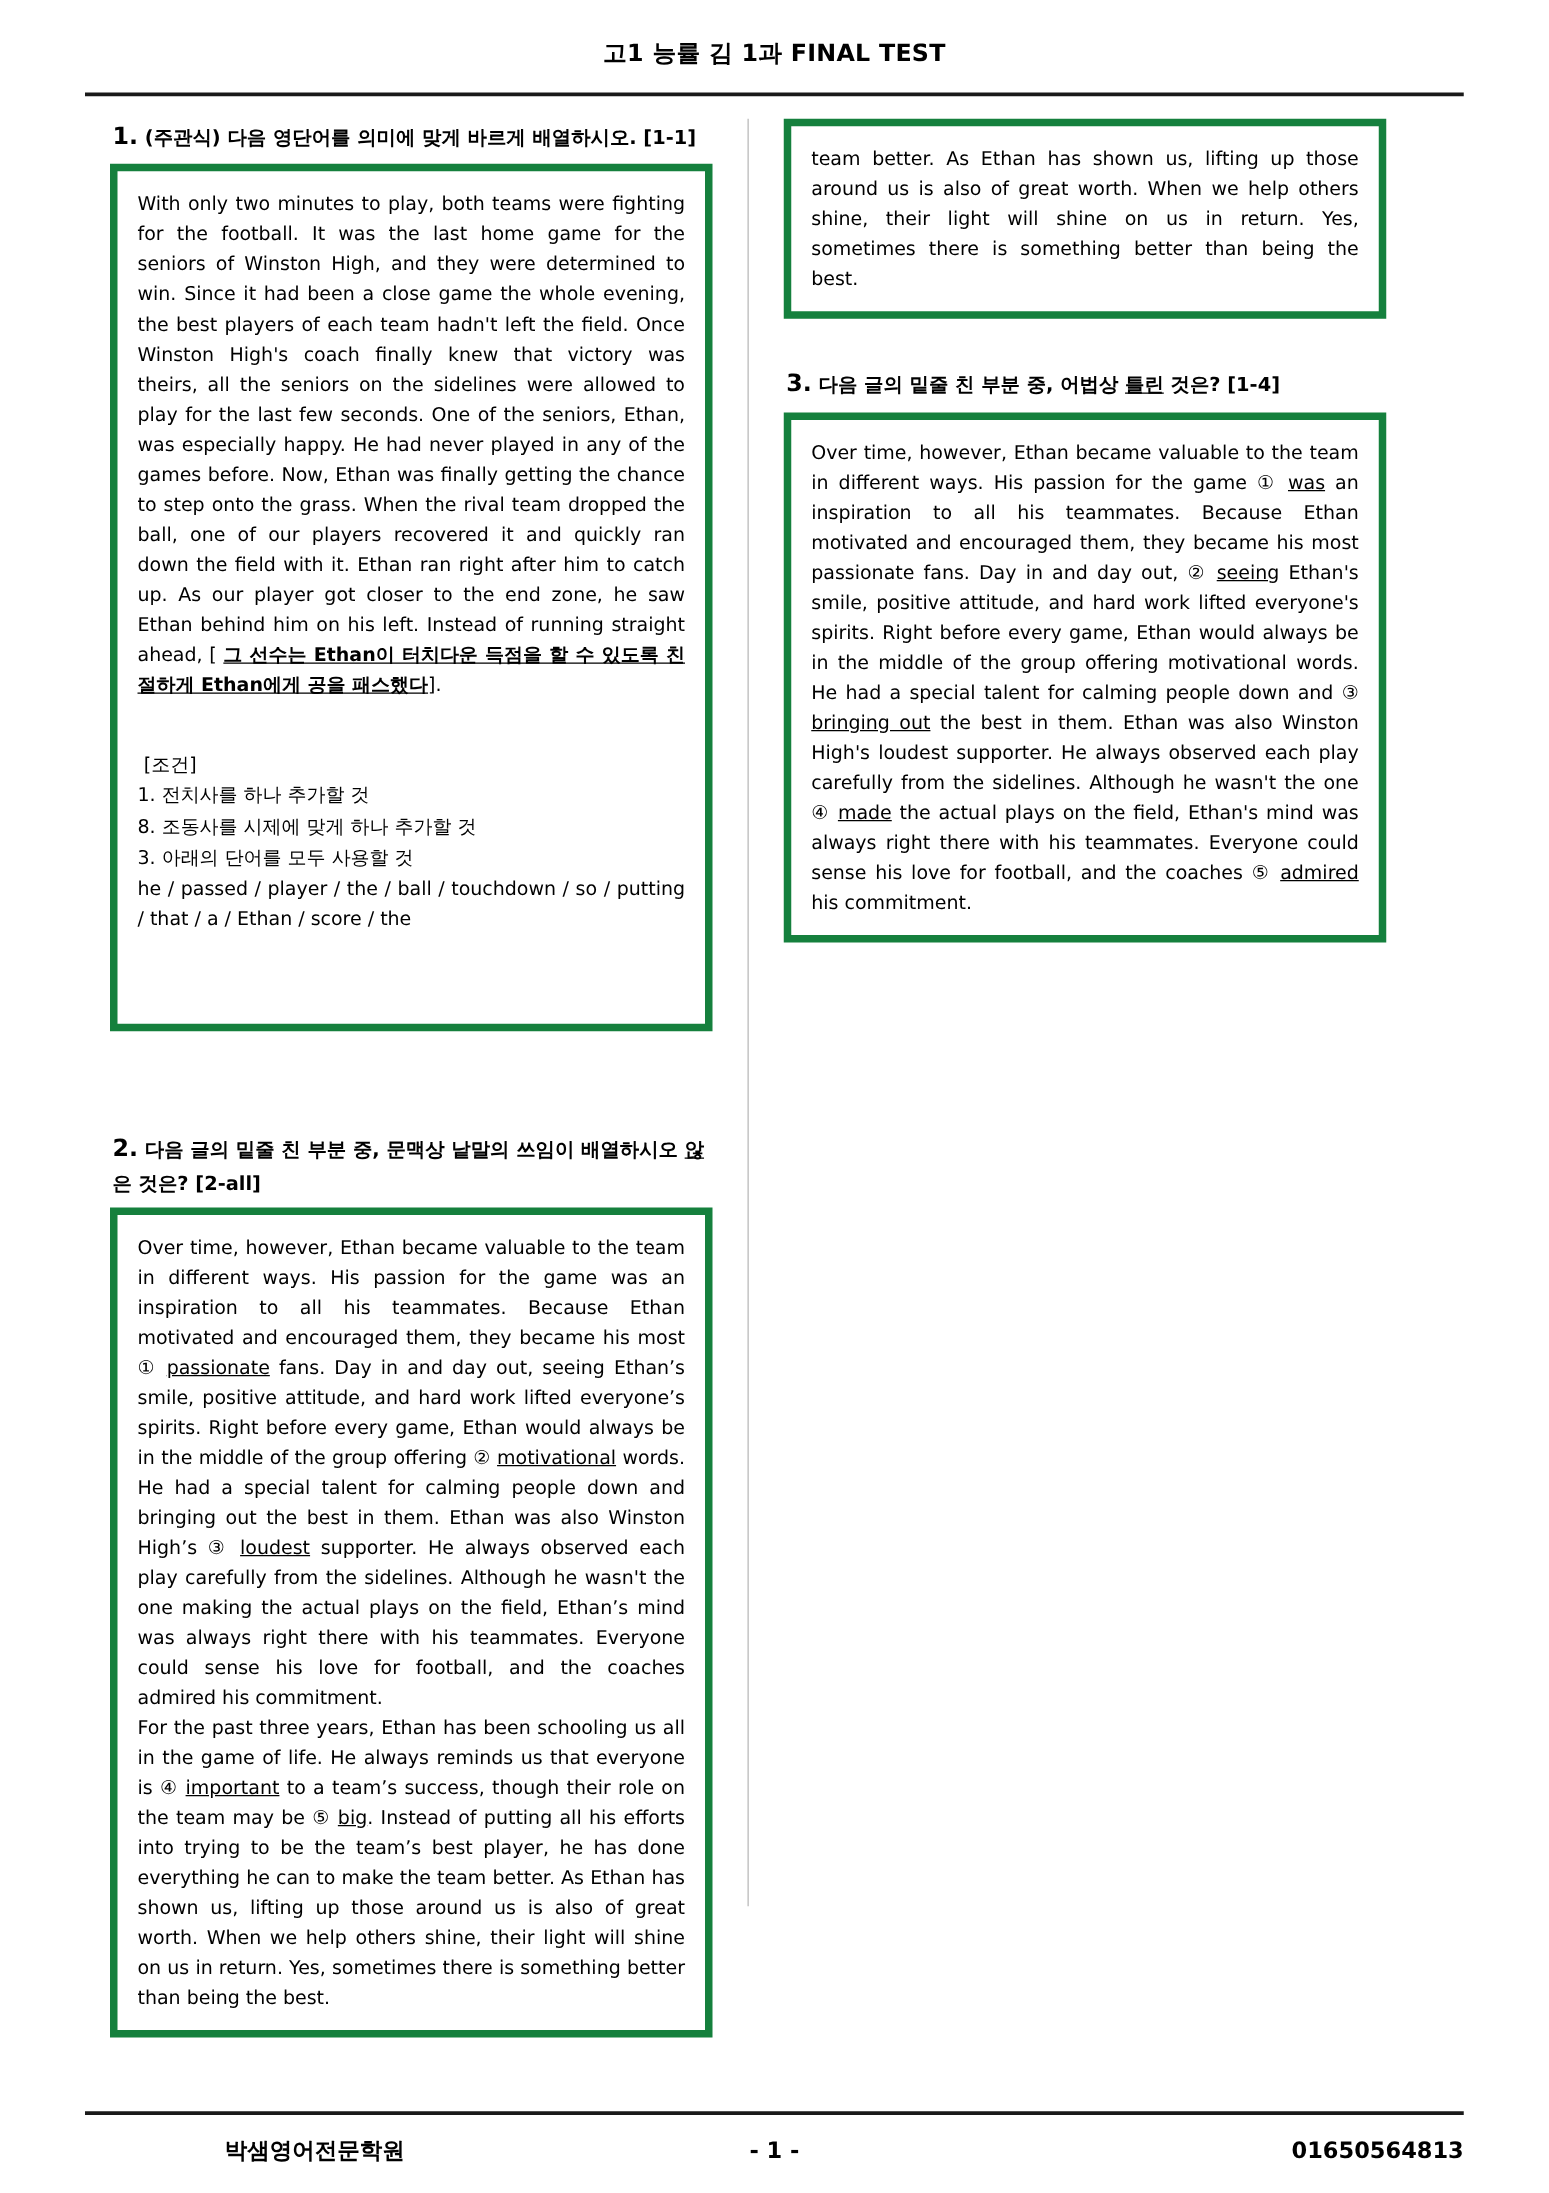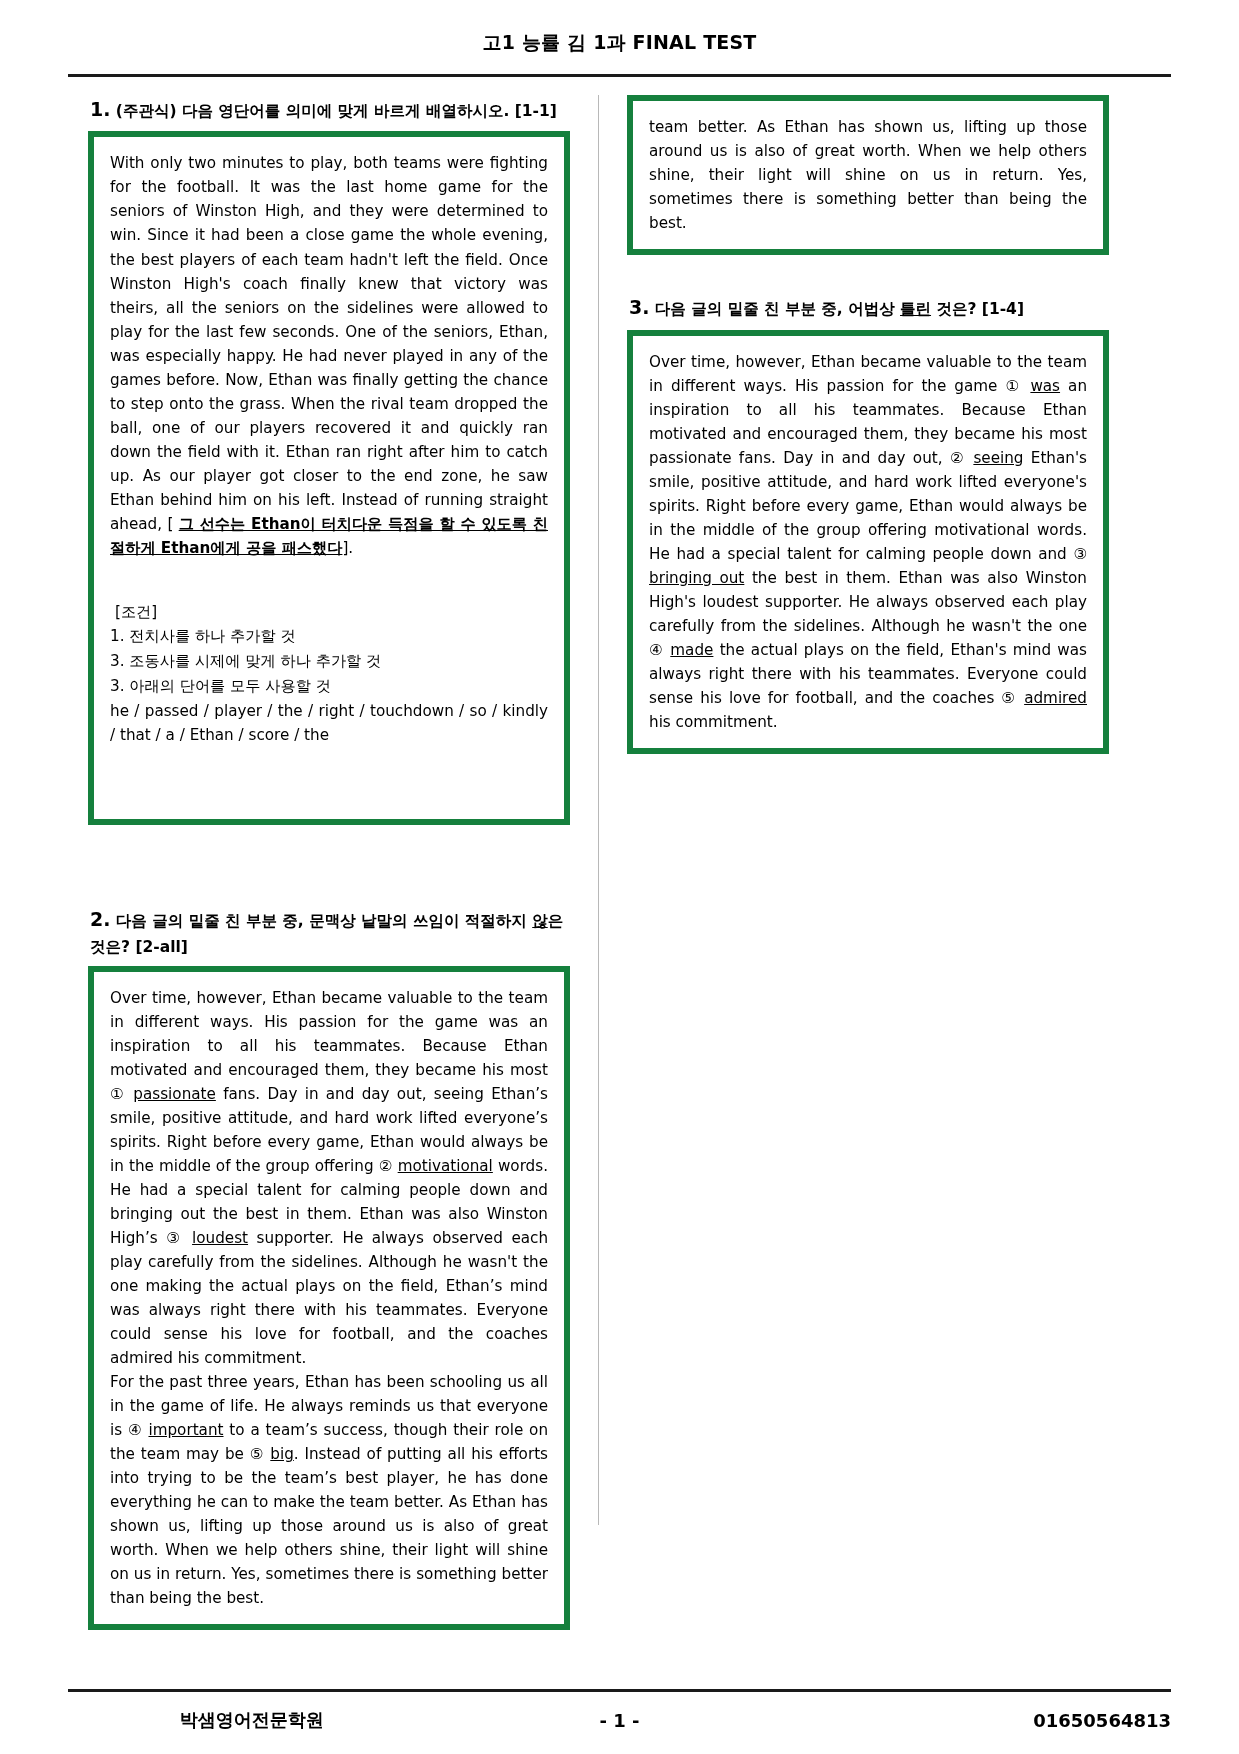--- a/index.html
+++ b/index.html
@@ -145,34 +145,34 @@
         <div class="q-title">
           <span class="q-num">1.</span>
           <span>(주관식) 다음 영단어를 의미에 맞게 바르게 배열하시오. [1-1]</span>
         </div>
         <div class="passage-box">
           <p><span>With only two minutes to play, both teams were fighting for the football. It was the last home game for the seniors of Winston High, and they were determined to win. Since it had been a close game the whole evening, the best players of each team hadn't left the field. Once Winston High's coach finally knew that victory was theirs, all the seniors on the sidelines were allowed to play for the last few seconds. One of the seniors, Ethan, was especially happy. He had never played in any of the games before. Now, Ethan was finally getting the chance to step onto the grass. When the rival team dropped the ball, one of our players recovered it and quickly ran down the field with it. Ethan ran right after him to catch up. As our player got closer to the end zone, he saw Ethan behind him on his left. Instead of running straight ahead, [ </span><span class="kr-answer">그 선수는 Ethan이 터치다운 득점을 할 수 있도록 친절하게 Ethan에게 공을 패스했다</span><span>].</span></p>
 
           <div class="cond-block">
             <div class="cond-title">[조건]</div>
             <div class="cond-line">1. 전치사를 하나 추가할 것</div>
-            <div class="cond-line">3. 조동사를 시제에 맞게 하나 추가할 것</div>
+            <div class="cond-line">8. 조동사를 시제에 맞게 하나 추가할 것</div>
             <div class="cond-line">3. 아래의 단어를 모두 사용할 것</div>
           </div>
-          <div class="word-list">he / passed / player / the / right / touchdown / so / kindly / that / a / Ethan / score / the</div>
+          <div class="word-list">he / passed / player / the / ball / touchdown / so / putting / that / a / Ethan / score / the</div>
           <div class="box-tall-pad"></div>
         </div>
       </div>
 
       <div class="spacer-lg"></div>
 
       <div class="q-block">
         <div class="q-title">
           <span class="q-num">2.</span>
-          <span>다음 글의 밑줄 친 부분 중, 문맥상 낱말의 쓰임이 적절하지 </span><span class="u">않</span><span>은 것은? [2-all]</span>
+          <span>다음 글의 밑줄 친 부분 중, 문맥상 낱말의 쓰임이 배열하시오 </span><span class="u">않</span><span>은 것은? [2-all]</span>
         </div>
         <div class="passage-box">
           <p><span>Over time, however, Ethan became valuable to the team in different ways. His passion for the game was an inspiration to all his teammates. Because Ethan motivated and encouraged them, they became his most </span><span>①</span> <span class="opt-underline">passionate</span><span> fans. Day in and day out, seeing Ethan’s smile, positive attitude, and hard work lifted everyone’s spirits. Right before every game, Ethan would always be in the middle of the group offering </span><span>②</span>
           <span class="opt-underline">motivational</span><span> words. He had a special talent for calming people down and bringing out the best in them. Ethan was also Winston High’s </span><span>③</span> <span class="opt-underline">loudest</span><span> supporter. He always observed each play carefully from the sidelines. Although he wasn't the one making the actual plays on the field, Ethan’s mind was always right there with his teammates. Everyone could sense his love for football, and the coaches admired his commitment.</span></p>
           <p><span>For the past three years, Ethan has been schooling us all in the game of life. He always reminds us that everyone is </span><span>④</span> <span class="opt-underline">important</span><span> to a team’s success, though their role on the team may be </span><span>⑤</span> <span class="opt-underline">big</span><span>. Instead of putting all his efforts into trying to be the team’s best player, he has done everything he can to make the team better. As Ethan has shown us, lifting up those around us is also of great worth. When we help others shine, their light will shine on us in return. Yes, sometimes there is something better than being the best.</span></p>
         </div>
       </div>
 
     </div>
 

